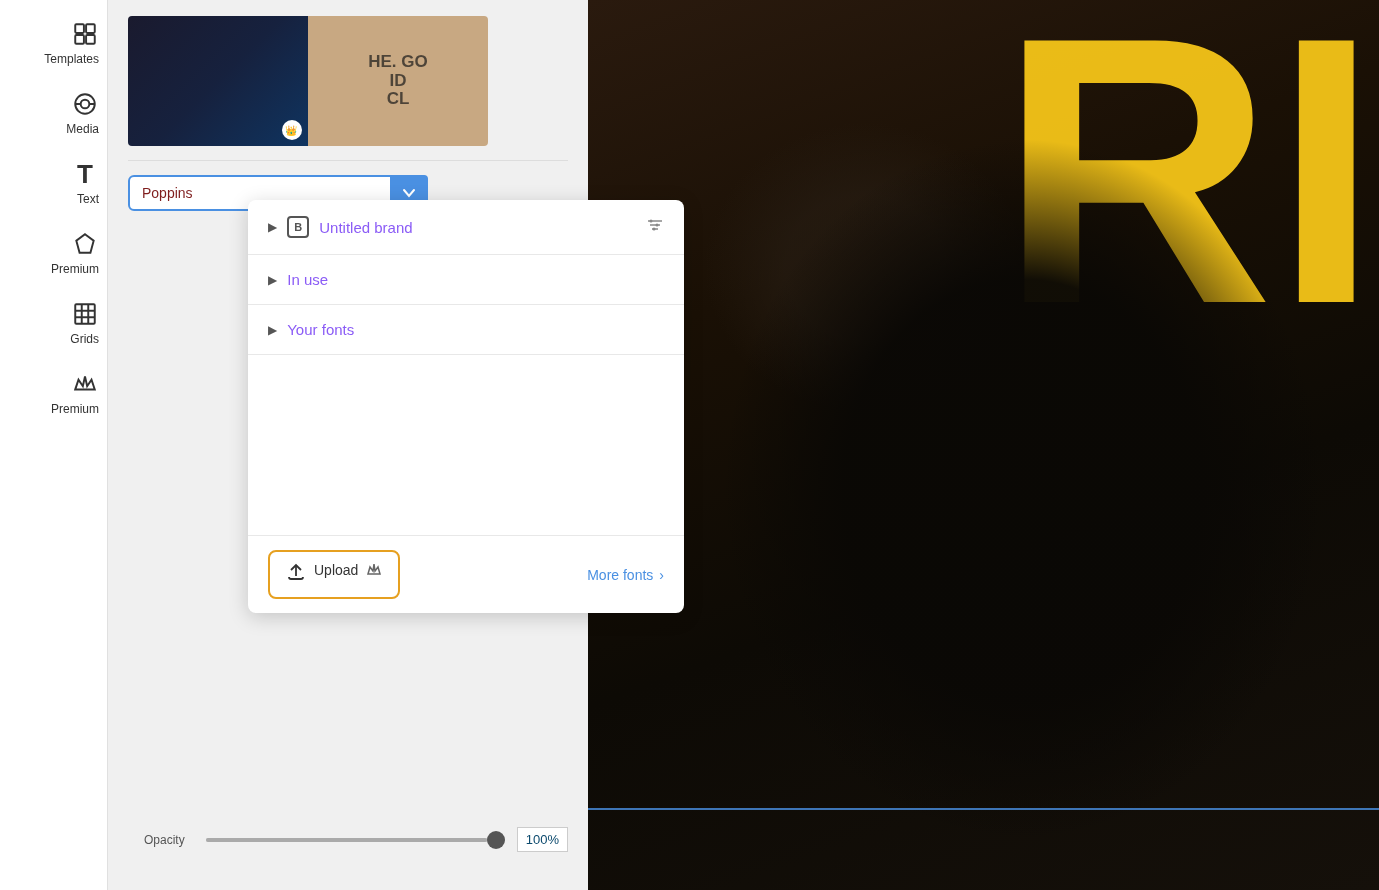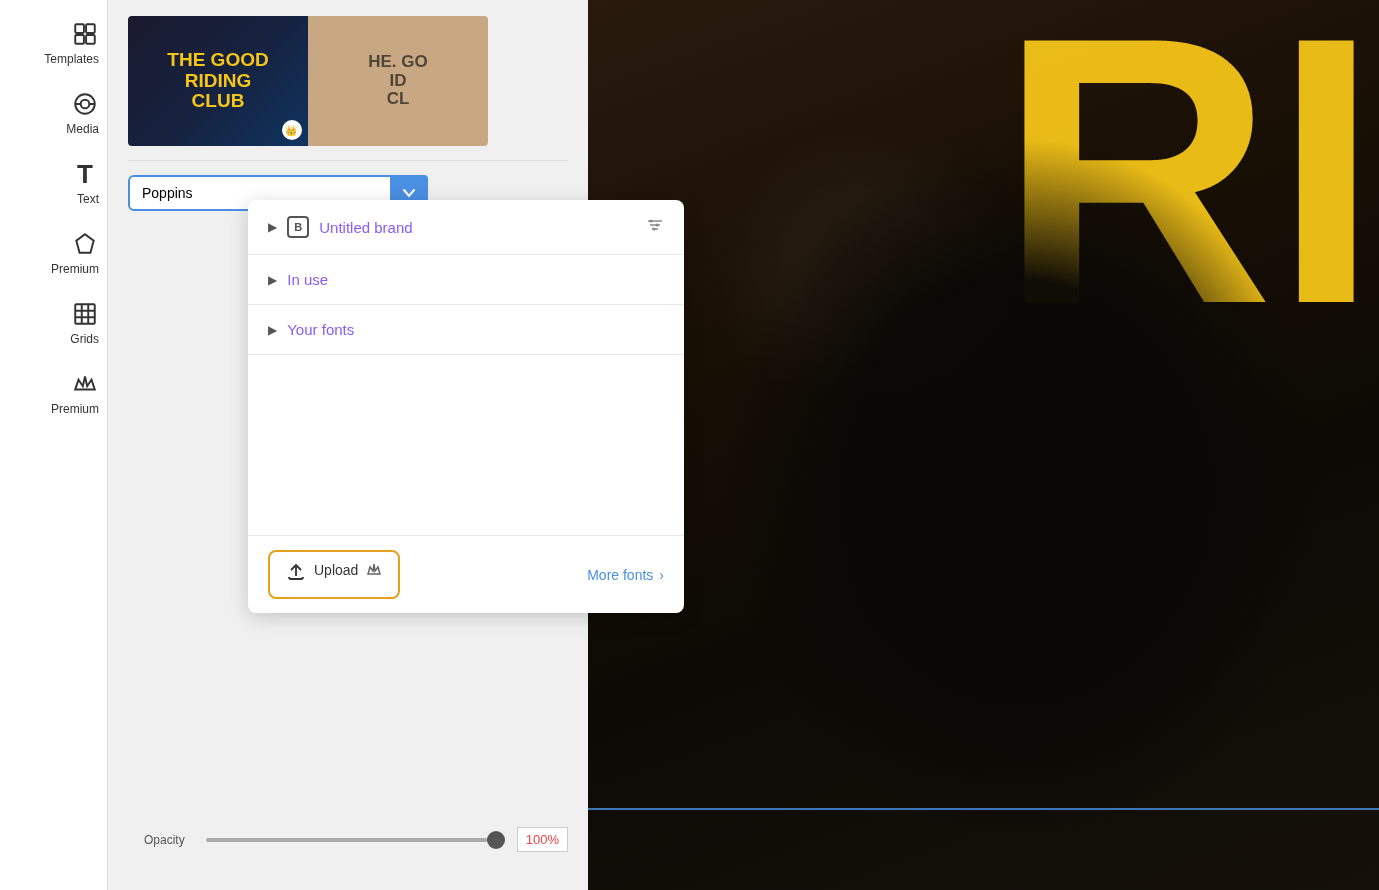--- a/index.html
+++ b/index.html
@@ -145,21 +145,21 @@
       position: relative;
       width: 300px;
     }
     .font-select {
       width: 100%;
       padding: 8px 40px 8px 12px;
       border: 2px solid #4a90e2;
       border-radius: 6px;
       background: #fff;
       font-size: 14px;
-      color: #000000;
+      color: #7f1d1d;
       appearance: none;
       cursor: pointer;
       outline: none;
     }
     .font-select-arrow {
       position: absolute;
       right: 0;
       top: 0;
       bottom: 0;
       width: 38px;
@@ -297,21 +297,21 @@
       top: 50%;
       transform: translateY(-50%);
       width: 18px;
       height: 18px;
       background: #555;
       border-radius: 50%;
       cursor: pointer;
     }
     .opacity-value {
       font-size: 13px;
-      color: #ef4444;
+      color: #0c4a6e;
       border: 1px solid #ccc;
       border-radius: 0;
       padding: 4px 8px;
       background: #fff;
       min-width: 50px;
       text-align: center;
     }
 
     
     .canvas-area {
@@ -428,21 +428,20 @@
   </div>
 </nav>
 
 <div class="main-content">
 
   <div class="left-panel">
 
     <div class="thumbnails-row">
       <div class="thumbnail">
         <div class="thumb-img-1">
-          <div class="thumb-title" style="font-size:19px;">THE GOOD<br>RIDING<br>CLUB</div>
           <div class="thumb-badge">👑</div>
         </div>
       </div>
       <div class="thumbnail">
         <div class="thumb-img-2">
           <div class="thumb-img-2-inner" style="font-size:17px;">HE. GO<br>ID<br>CL</div>
         </div>
       </div>
     </div>
 

